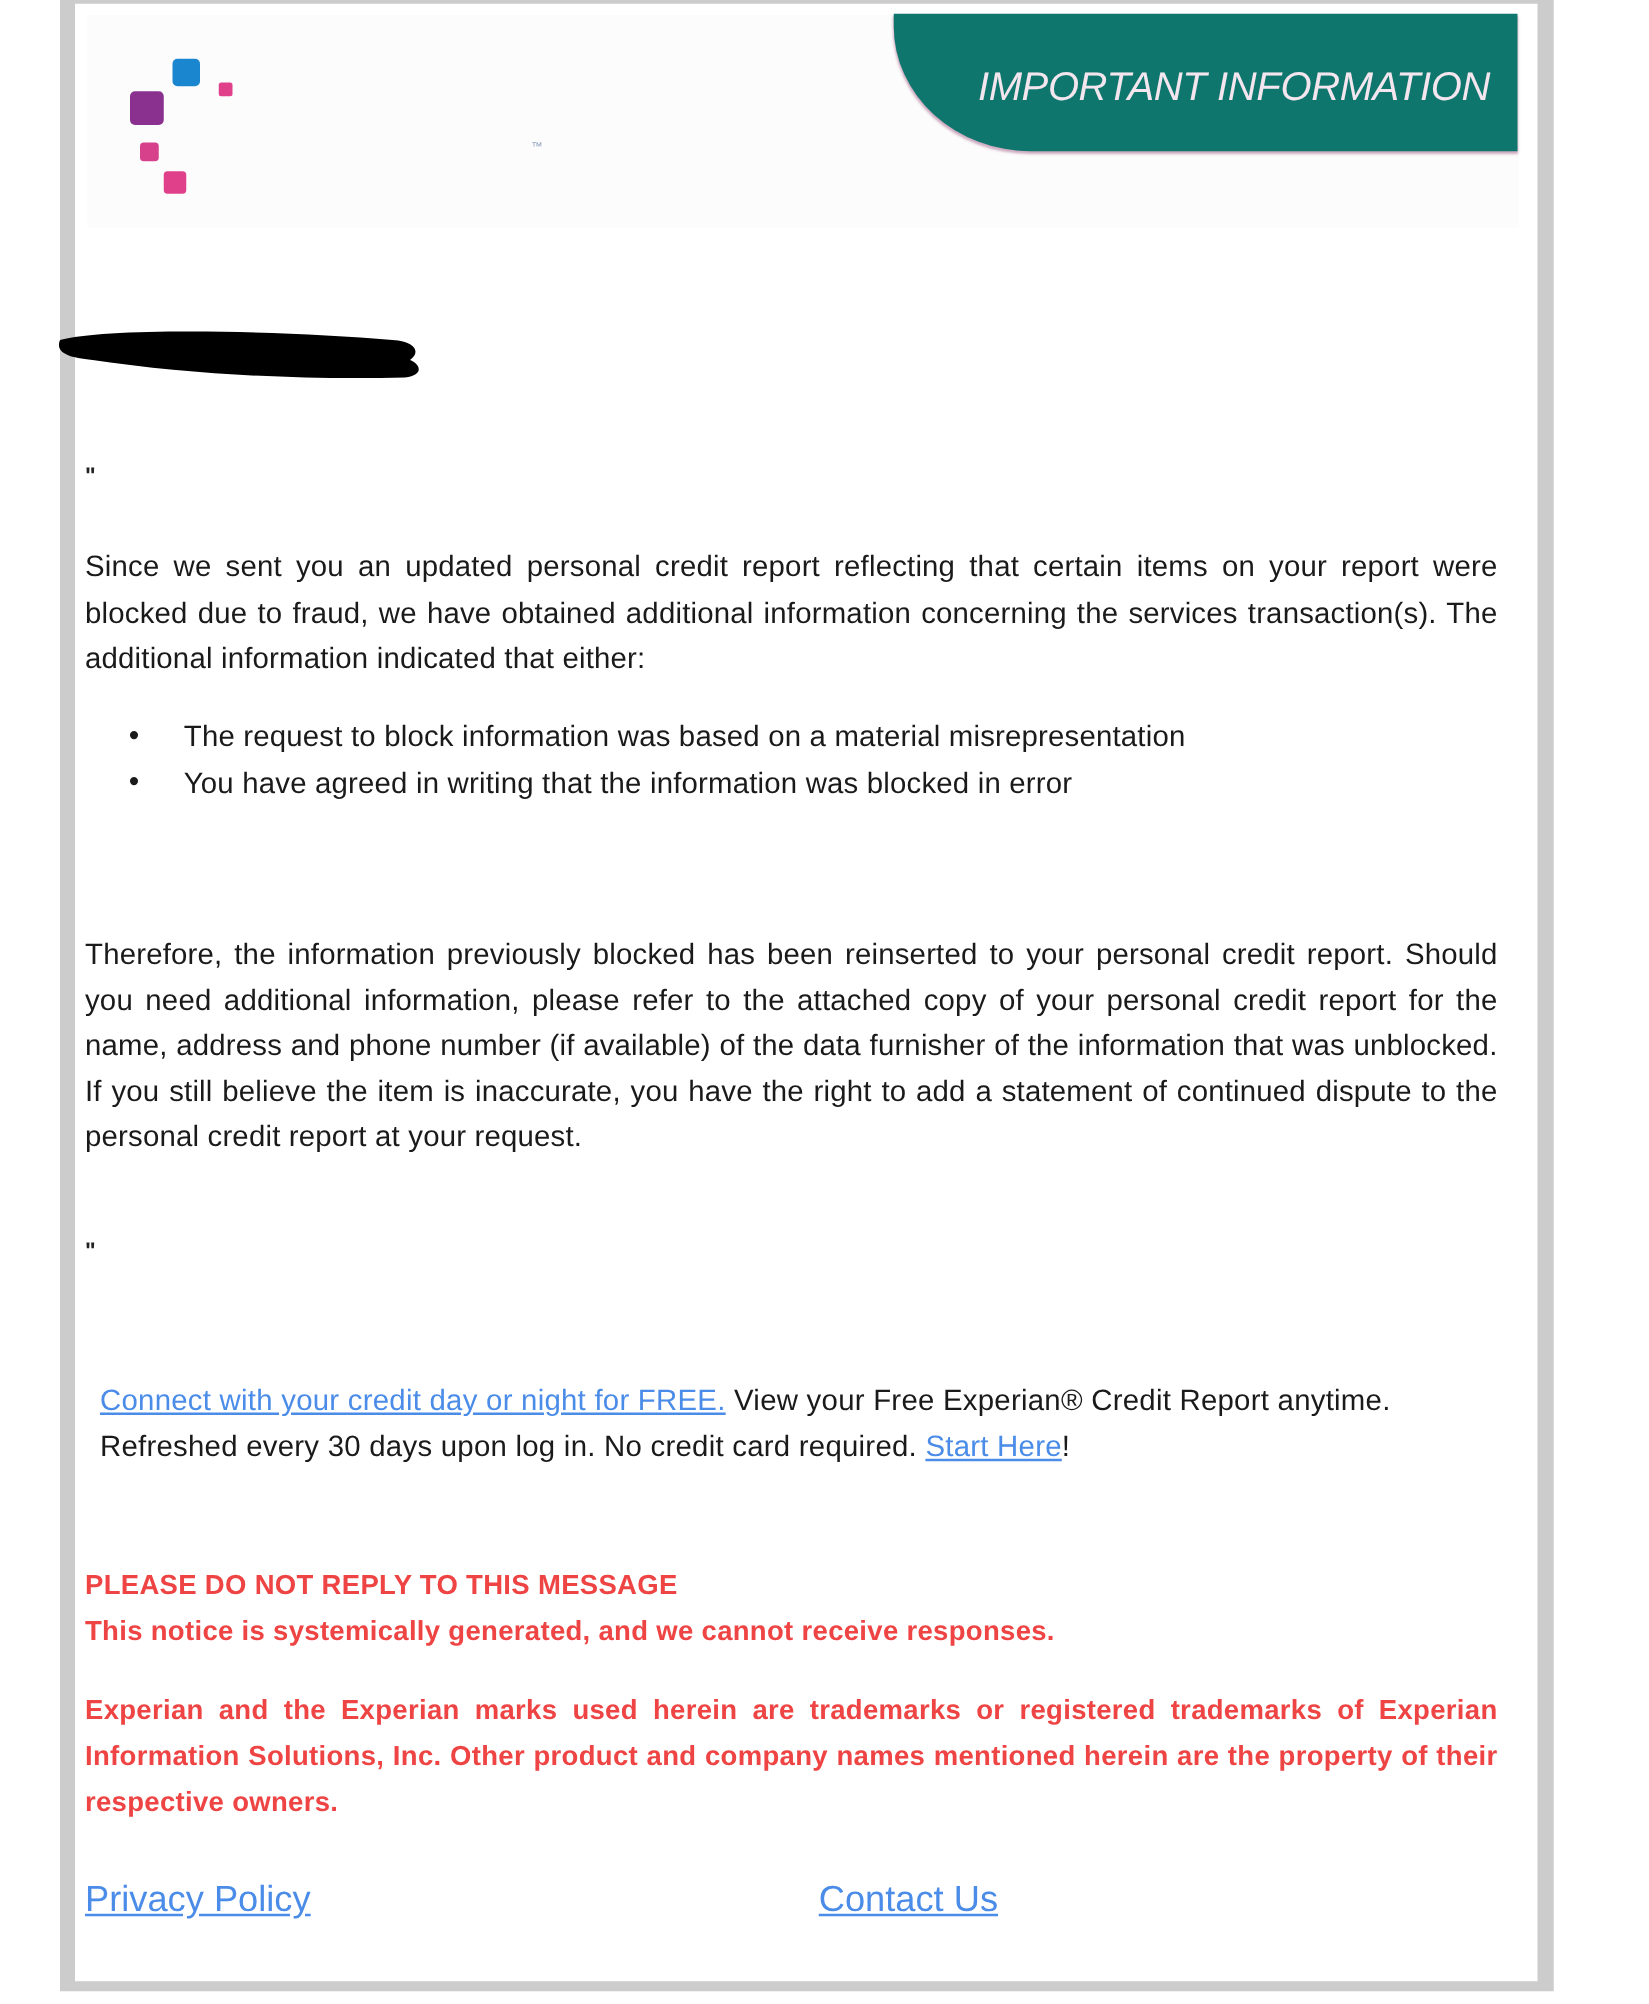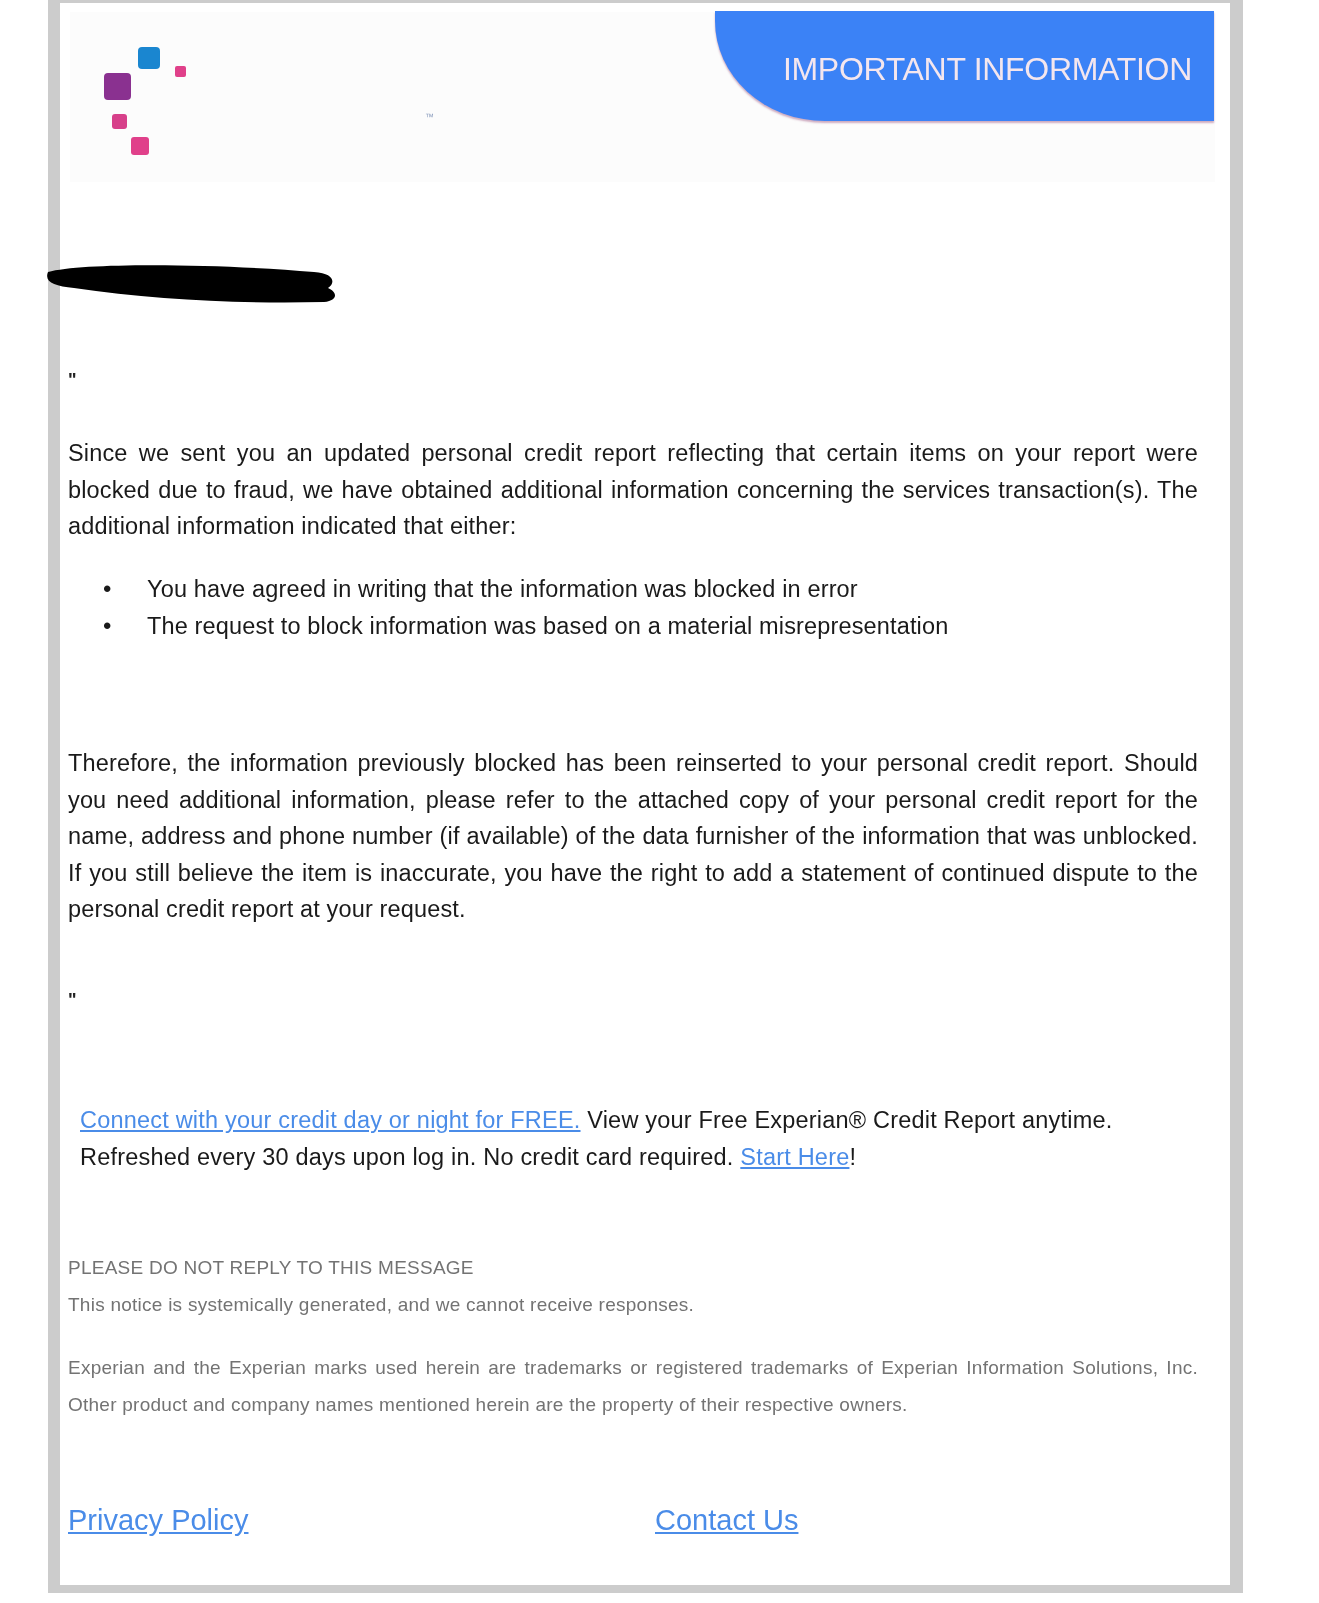--- a/index.html
+++ b/index.html
@@ -8,36 +8,36 @@
   .frame { position: absolute; left: 48px; top: 0; width: 1195px; height: 1593px;
            box-sizing: border-box; border-left: 12px solid #cccccc; border-right: 13px solid #cccccc;
            border-top: 3px solid #cccccc; border-bottom: 8px solid #cccccc; background: #ffffff; }
   .header { position: absolute; left: 70px; top: 12px; width: 1145px; height: 170px; background: #fcfcfc; }
   .logo { position: absolute; left: 100px; top: 40px; width: 360px; height: 120px; }
   .logo .sq { position: absolute; border-radius: 4px; }
   .logo-text { position: absolute; left: 40px; top: 12px; font-size: 66px; color: #1d4f9c;
                letter-spacing: 1px; font-family: "DejaVu Sans", sans-serif; font-weight: normal; }
   .logo-tm { position: absolute; left: 325px; top: 72px; font-size: 9px; color: #8fa0c0; }
   .banner { position: absolute; left: 715px; top: 11px; width: 499px; height: 110px;
-            background: #3b82f6; border-bottom-left-radius: 110px 100px;
-            box-shadow: 0 2px 2px rgba(120,20,80,0.35); }
+            background: #0f766e; border-bottom-left-radius: 110px 100px;
+            box-shadow: 0 2px 2px rgba(120,20,80,0.35); font-style: italic; }
   .banner span { position: absolute; right: 22px; top: 40px; color: #f4e6ee; font-size: 32px; letter-spacing: -0.3px; }
   .redact { position: absolute; left: 44px; top: 258px; width: 292px; height: 46px; }
   .quote { position: absolute; left: 68px; font-size: 18px; color: #222; font-weight: bold; }
   .body-text { position: absolute; left: 68px; width: 1130px; font-size: 23.5px; line-height: 36.5px;
                color: #1a1a1a; text-align: justify; letter-spacing: 0.15px; }
   .bullets { position: absolute; left: 100px; width: 1080px; margin: 0; padding: 0; list-style: none;
              font-size: 23.5px; line-height: 36.5px; color: #1a1a1a; letter-spacing: 0.15px; }
   .bullets li { position: relative; padding-left: 47px; text-align: justify; }
   .bullets li::before { content: "•"; position: absolute; left: 3px; top: 0; font-size: 24px; }
   .promo { position: absolute; left: 80px; width: 1130px; font-size: 23.5px; line-height: 37px;
            color: #1a1a1a; text-align: left; letter-spacing: 0.2px; }
   a.lnk { color: #4a8ce8; text-decoration: underline; }
-  .muted { position: absolute; left: 68px; width: 1130px; font-size: 19px; line-height: 37px;
-           color: #737373; text-align: justify; letter-spacing: 0.25px; }
+  .muted { position: absolute; left: 68px; width: 1130px; font-size: 22px; line-height: 37px;
+           color: #ef4444; text-align: justify; letter-spacing: 0.25px; font-weight: bold; }
   .footer-link { position: absolute; top: 1504px; font-size: 29px; color: #4a8ce8; text-decoration: underline; }
 </style>
 </head>
 <body>
 
 <div class="frame"></div>
 <div class="header"></div>
 
 <div class="logo">
   <div class="sq" style="left:38px;top:7px;width:22px;height:22px;background:#1a86d0;"></div>
@@ -54,22 +54,22 @@
 
 <svg class="redact" viewBox="0 0 292 46">
   <path d="M4 14 C40 4, 180 6, 270 14 C290 15, 292 25, 284 30 C292 33, 296 42, 280 44 C200 46, 110 42, 30 30 C10 28, 0 24, 4 14 Z" fill="#000"></path>
 </svg>
 
 <div class="quote" style="top:370px;">"</div>
 
 <p class="body-text" style="top:435px;margin:0;">Since we sent you an updated personal credit report reflecting that certain items on your report were blocked due to fraud, we have obtained additional information concerning the services transaction(s). The additional information indicated that either:</p>
 
 <ul class="bullets" style="top:571px;">
+  <li>The request to block information was based on a material misrepresentation</li>
   <li>You have agreed in writing that the information was blocked in error</li>
-  <li>The request to block information was based on a material misrepresentation</li>
 </ul>
 
 <p class="body-text" style="top:745px;margin:0;">Therefore, the information previously blocked has been reinserted to your personal credit report. Should you need additional information, please refer to the attached copy of your personal credit report for the name, address and phone number (if available) of the data furnisher of the information that was unblocked. If you still believe the item is inaccurate, you have the right to add a statement of continued dispute to the personal credit report at your request.</p>
 
 <div class="quote" style="top:990px;">"</div>
 
 <p class="promo" style="top:1102px;margin:0;">
   <a class="lnk" href="#">Connect with your credit day or night for FREE.</a><span> View your Free Experian® Credit Report anytime. Refreshed every 30 days upon log in. No credit card required. </span><a class="lnk" href="#">Start Here</a><span>!</span>
 </p>
 

